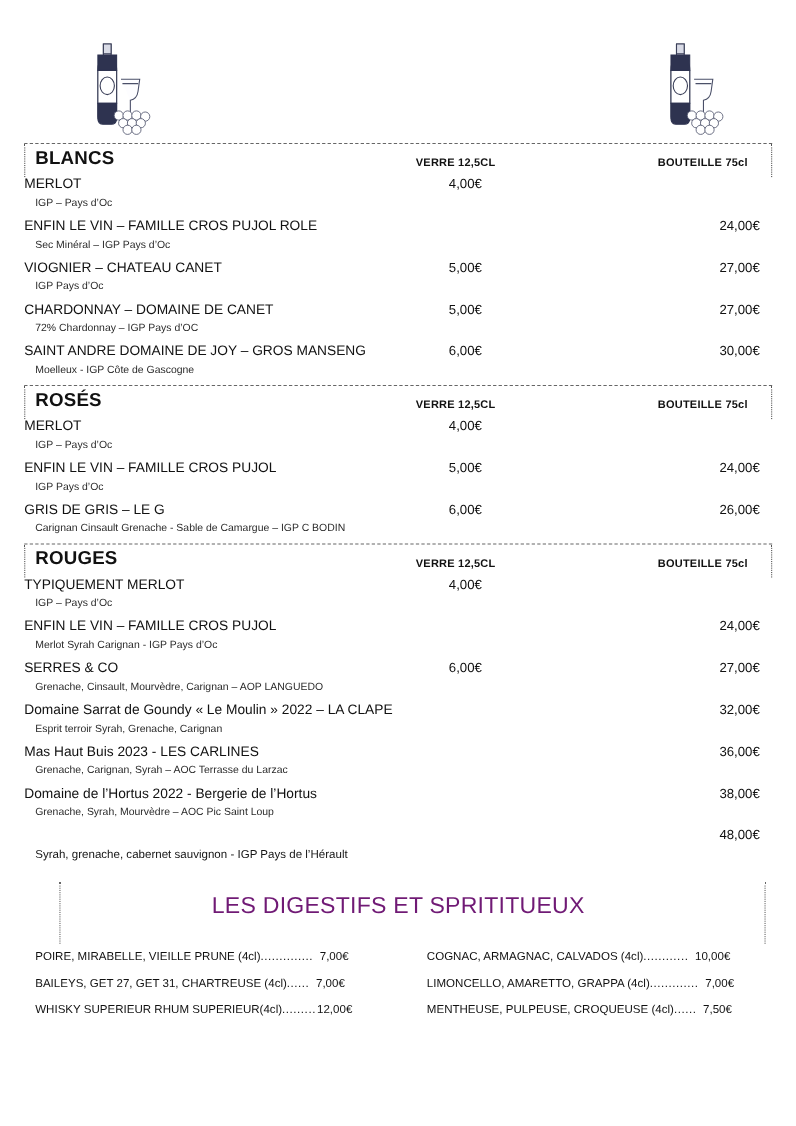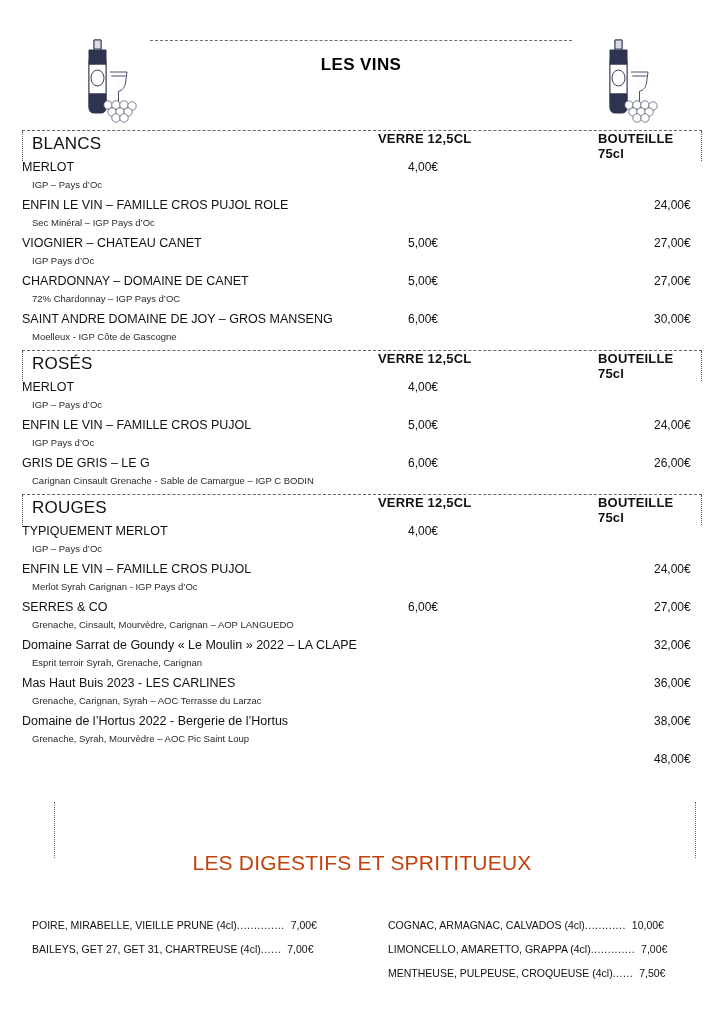--- a/index.html
+++ b/index.html
@@ -79,27 +79,27 @@
     position: absolute;
     right: 0; top: 0;
     width: 0; height: 30px;
     border-right: 1px dotted #555;
   }
   .section-name {
     position: absolute;
     left: 10px;
     top: 3px;
     font-size: 17px;
-    font-weight: normal;
+    font-weight: bold;
     letter-spacing: 0.2px;
   }
   .col-head {
     position: absolute;
-    top: 0;
-    font-size: 13px;
+    top: 12px;
+    font-size: 10px;
     font-weight: bold;
     letter-spacing: 0.2px;
   }
   .col-head.glass  { left: 356px; }
   .col-head.bottle { left: 576px; }
 
   
   .wine { position: relative; height: 38px; }
   .wine-name {
     position: absolute;
@@ -144,26 +144,25 @@
     content: "";
     position: absolute;
     right: 6px; top: 6px;
     height: 56px;
     border-right: 1px dotted #666;
   }
   .digestifs-title {
     text-align: center;
     font-size: 21px;
     letter-spacing: 0.2px;
-    color: #c2410c;
-    margin-top: 39px;
+    color: #701a75;
   }
   .digestifs-cols {
     display: flex;
-    margin-top: 44px;
+    margin-top: 28px;
   }
   .dig-col { width: 50%; padding-left: 10px; }
   .dig-col.right { padding-left: 26px; }
   .dig-row {
     display: flex;
     align-items: baseline;
     font-size: 10.5px;
     margin-bottom: 12px;
     white-space: nowrap;
   }
@@ -202,24 +201,20 @@
           <circle cx="70" cy="74" r="4.2"></circle>
         <circle cx="50" cy="80" r="4.2"></circle>
           <circle cx="58" cy="80" r="4.2"></circle>
         <circle cx="66" cy="80" r="4.2"></circle>
         <circle cx="54" cy="86" r="4.2"></circle>
           <circle cx="62" cy="86" r="4.2"></circle>
       </g>
     </svg>
   </div>
 
-  <div class="title-wrap">
-    <div class="title-rule"></div>
-    <div class="menu-title">LES VINS</div>
-  </div>
 
   <div class="bottle-art right">
     <svg viewBox="0 0 86 92" xmlns="http://www.w3.org/2000/svg">
       <g fill="none" stroke="#3a3f58" stroke-width="1">
         <path d="M32 8 h7 v10 c0 3 5 6 5 12 v44 c0 3 -2 5 -5 5 h-7 c-3 0 -5 -2 -5 -5 v-44 c0 -6 5 -9 5 -12 z" fill="#f4f5fa"></path>
         <path d="M27 32 h17 v30 h-17 z" fill="#ffffff"></path>
         <path d="M32 8 h7 v9 h-7 z" fill="#d9dbe6"></path>
         <path d="M27 62 c0 10 0 14 0 14 c0 3 2 5 5 5 h7 c3 0 5 -2 5 -5 v-14 z" fill="#2e3350" stroke="#2e3350"></path>
         <path d="M27 18 c0 6 -0 10 0 14 h17 c0 -4 0 -8 0 -14 z" fill="#2e3350" stroke="#2e3350"></path>
         <ellipse cx="35.5" cy="46" rx="6.5" ry="8" fill="#ffffff"></ellipse>
@@ -348,40 +343,46 @@
       <div class="price glass"></div>
       <div class="price bottle">36,00€</div>
     </div>
     <div class="wine">
       <div class="wine-name">Domaine de l’Hortus 2022 - Bergerie de l’Hortus</div>
       <div class="wine-desc">Grenache, Syrah, Mourvèdre – AOC Pic Saint Loup</div>
       <div class="price glass"></div>
       <div class="price bottle">38,00€</div>
     </div>
     <div class="wine">
+      <div class="wine-desc reg">Syrah, grenache, cabernet sauvignon - IGP Pays de l’Hérault</div>
       <div class="price glass"></div>
       <div class="price bottle">48,00€</div>
     </div>
   </div>
 
   <div class="digestifs">
     <div class="digestifs-title">LES DIGESTIFS ET SPRITITUEUX</div>
 
     <div class="digestifs-cols">
       <div class="dig-col left">
         <div class="dig-row">
           <span class="dig-label">POIRE, MIRABELLE, VIEILLE PRUNE (4cl)</span>
           <span class="dig-dots">..............</span>
           <span class="dig-price">7,00€</span>
         </div>
         <div class="dig-row">
           <span class="dig-label">BAILEYS, GET 27, GET 31, CHARTREUSE (4cl)</span>
           <span class="dig-dots">......</span>
           <span class="dig-price">7,00€</span>
         </div>
+        <div class="dig-row tight">
+          <span class="dig-label">WHISKY SUPERIEUR RHUM SUPERIEUR(4cl)</span>
+          <span class="dig-dots">.........</span>
+          <span class="dig-price">12,00€</span>
+        </div>
       </div>
 
       <div class="dig-col right">
         <div class="dig-row">
           <span class="dig-label">COGNAC, ARMAGNAC, CALVADOS (4cl)</span>
           <span class="dig-dots">............</span>
           <span class="dig-price">10,00€</span>
         </div>
         <div class="dig-row">
           <span class="dig-label">LIMONCELLO, AMARETTO, GRAPPA (4cl)</span>

